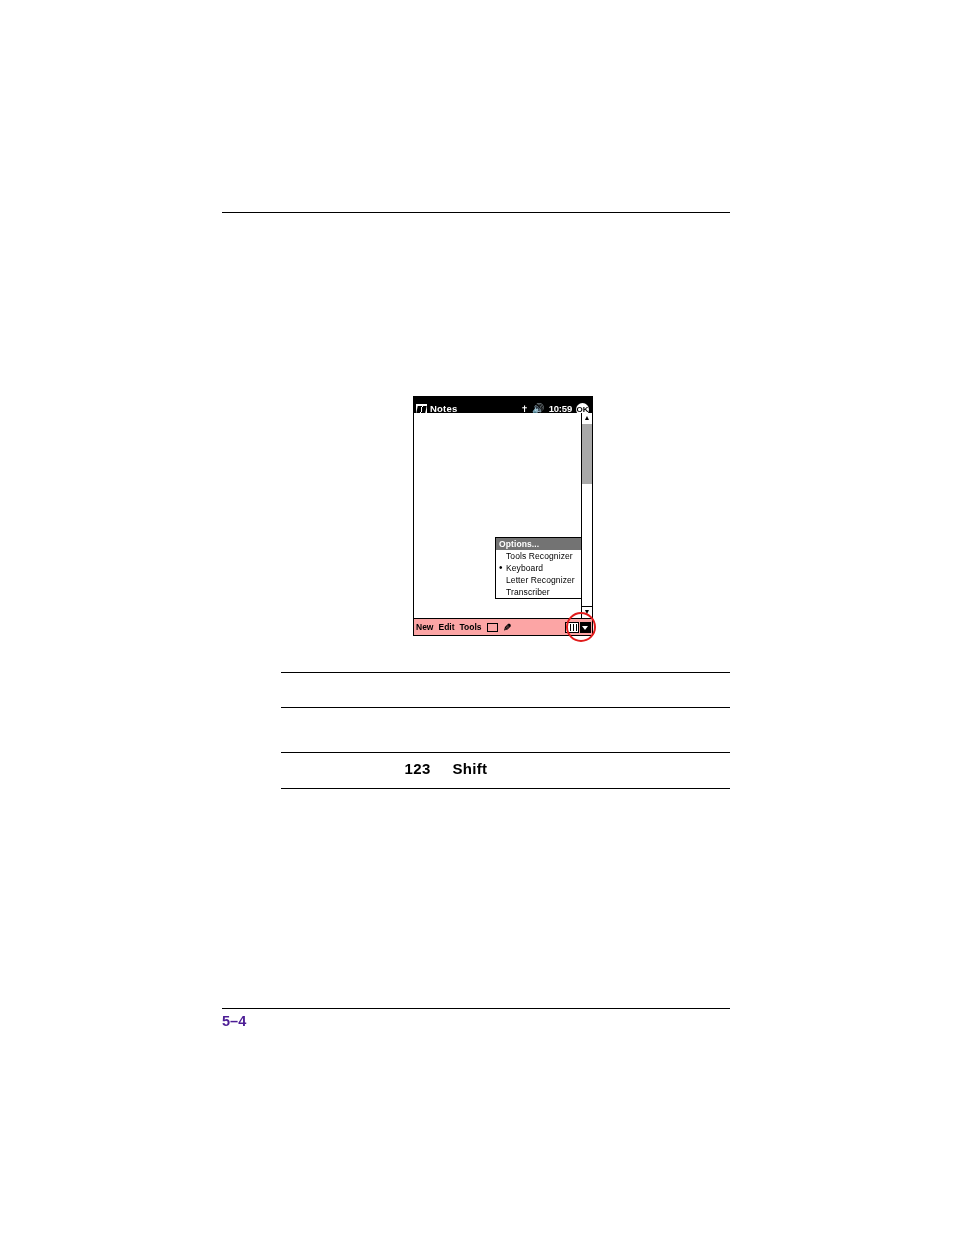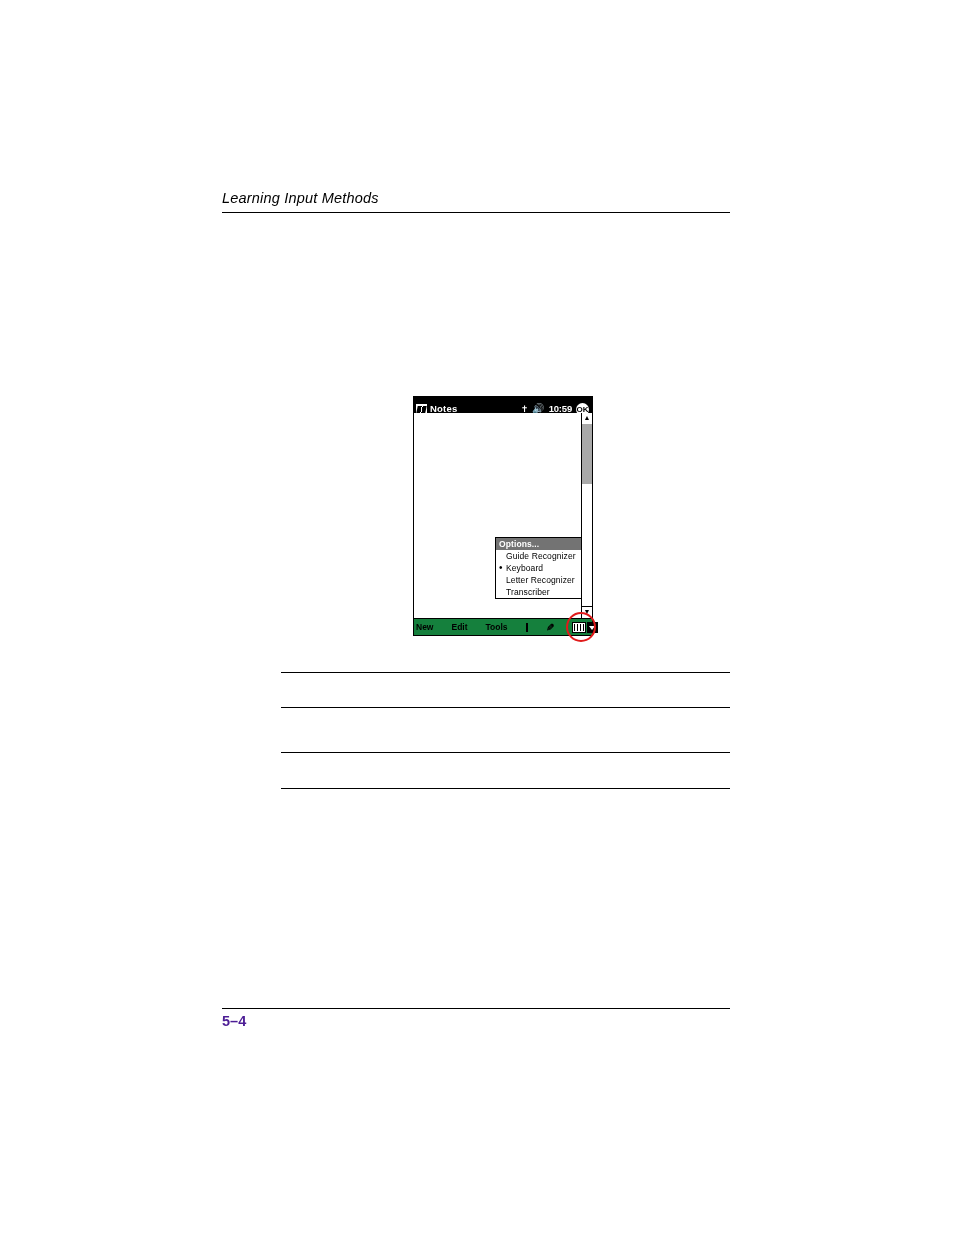--- a/index.html
+++ b/index.html
@@ -197,27 +197,27 @@
   }
 
   
   .pda-cmdbar {
     position: absolute;
     left: 0; bottom: 0;
     width: 100%;
     height: 17px;
     border-top: 1px solid #000;
     box-sizing: border-box;
-    background: #15803d;
+    background: #fca5a5;
     display: flex;
     align-items: center;
     font-size: 8.5px;
     font-weight: bold;
     padding-left: 2px;
-    gap: 18px;
+    gap: 5px;
   }
   .cmd-icon-box {
     width: 11px; height: 9px;
     border: 1px solid #000;
     display: inline-block;
     font-size: 5px;
     line-height: 9px;
     text-align: center;
     box-sizing: border-box;
   }
@@ -319,21 +319,20 @@
     font-size: 14.5px;
     font-style: italic;
     color: #000;
   }
 </style>
 </head>
 <body>
 
 <div class="page">
 
-  <div class="running-head">Learning Input Methods</div>
   <div class="head-rule"></div>
 
 
   <div class="pda">
 
     <div class="pda-titlebar">
       <span class="win-logo"></span>
       <span class="tb-title">Notes</span>
       <span class="tb-icons">
         <span>✝</span>
@@ -347,21 +346,21 @@
 
     <div class="pda-scrollbar">
       <div class="pda-scroll-up">▲</div>
       <div class="pda-scroll-thumb"></div>
       <div class="pda-scroll-track"></div>
       <div class="pda-scroll-down">▼</div>
     </div>
 
     <div class="im-menu">
       <div class="im-menu-header">Options...</div>
-      <div class="im-menu-item">Guide Recognizer</div>
+      <div class="im-menu-item">Tools Recognizer</div>
       <div class="im-menu-item selected">Keyboard</div>
       <div class="im-menu-item">Letter Recognizer</div>
       <div class="im-menu-item">Transcriber</div>
     </div>
 
     <div class="pda-cmdbar">
       <span>New</span>
       <span>Edit</span>
       <span>Tools</span>
       <span class="cmd-icon-box"></span>
@@ -373,17 +372,20 @@
       <span class="red-circle"></span>
     </div>
   </div>
 
   <div class="rule r1"></div>
   <div class="rule r2"></div>
   <div class="rule r3"></div>
   <div class="rule r4"></div>
   <div class="rule r5"></div>
 
+  <div class="shift-label">
+    <span class="num">123</span><span>Shift</span>
+  </div>
 
   <div class="footer-rule"></div>
   <div class="footer-left">5–4</div>
 
 </div>
 
 </body></html>

